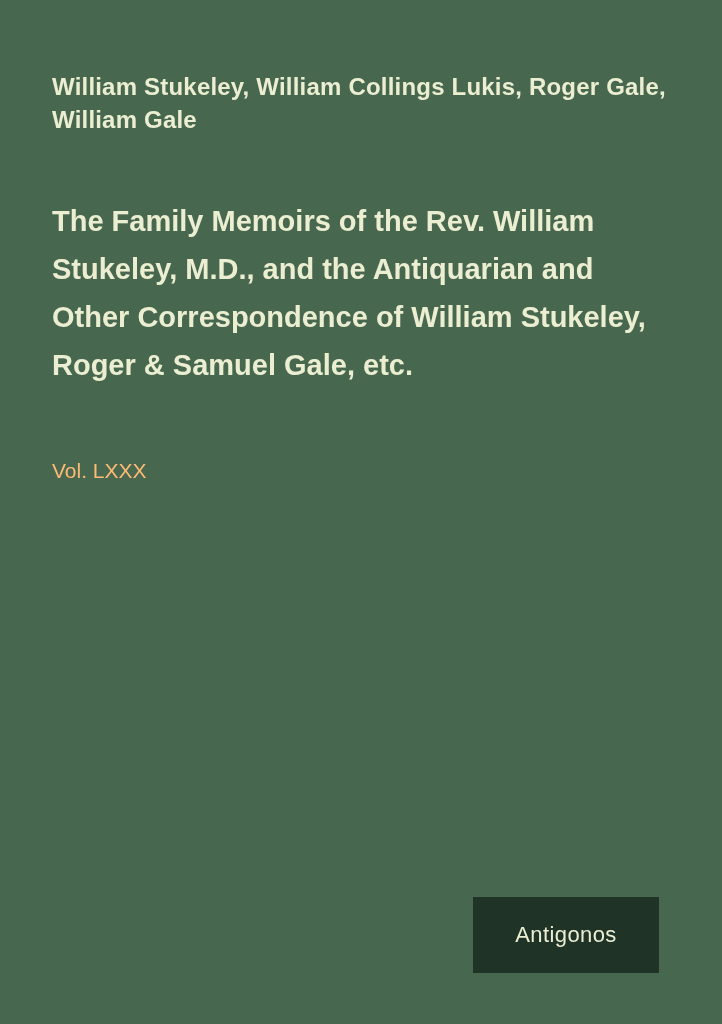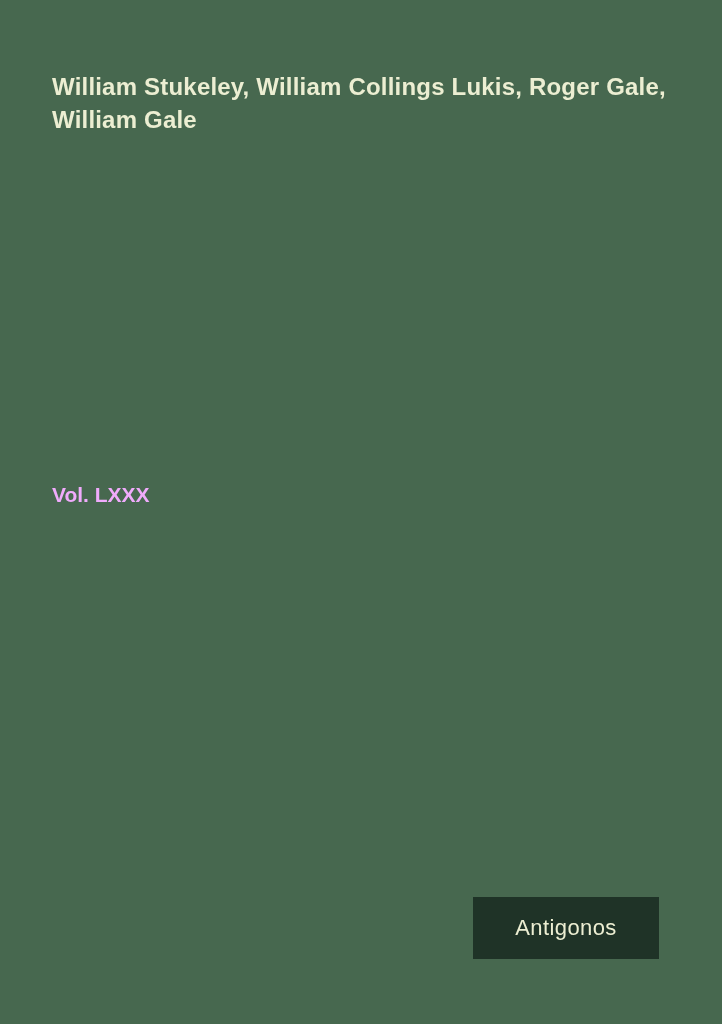--- a/index.html
+++ b/index.html
@@ -37,51 +37,51 @@
     top: 198px;
     width: 620px;
     font-size: 29px;
     font-weight: bold;
     line-height: 1.65;
     color: #eceed2;
   }
   .volume {
     position: absolute;
     left: 52px;
-    top: 480px;
+    top: 456px;
     width: 620px;
     font-size: 21px;
     line-height: 1.4;
-    color: #f0abfc;
-    font-weight: bold;
+    color: #fdba74;
   }
   .publisher-badge {
     position: absolute;
     left: 473px;
     top: 897px;
     width: 186px;
-    height: 62px;
+    height: 76px;
     background: #1f3327;
     display: flex;
     align-items: center;
     justify-content: center;
   }
   .publisher-badge span {
     font-size: 22px;
     color: #eceed2;
     letter-spacing: 0.4px;
   }
 </style>
 </head>
 <body>
 
 <div class="cover">
 
   <div class="authors">William Stukeley, William Collings Lukis, Roger Gale, William Gale</div>
 
+  <div class="title">The Family Memoirs of the Rev. William Stukeley, M.D., and the Antiquarian and Other Correspondence of William Stukeley, Roger &amp; Samuel Gale, etc.</div>
 
   <div class="volume">Vol. LXXX</div>
 
   <div class="publisher-badge">
     <span>Antigonos</span>
   </div>
 
 </div>
 
 </body></html>

